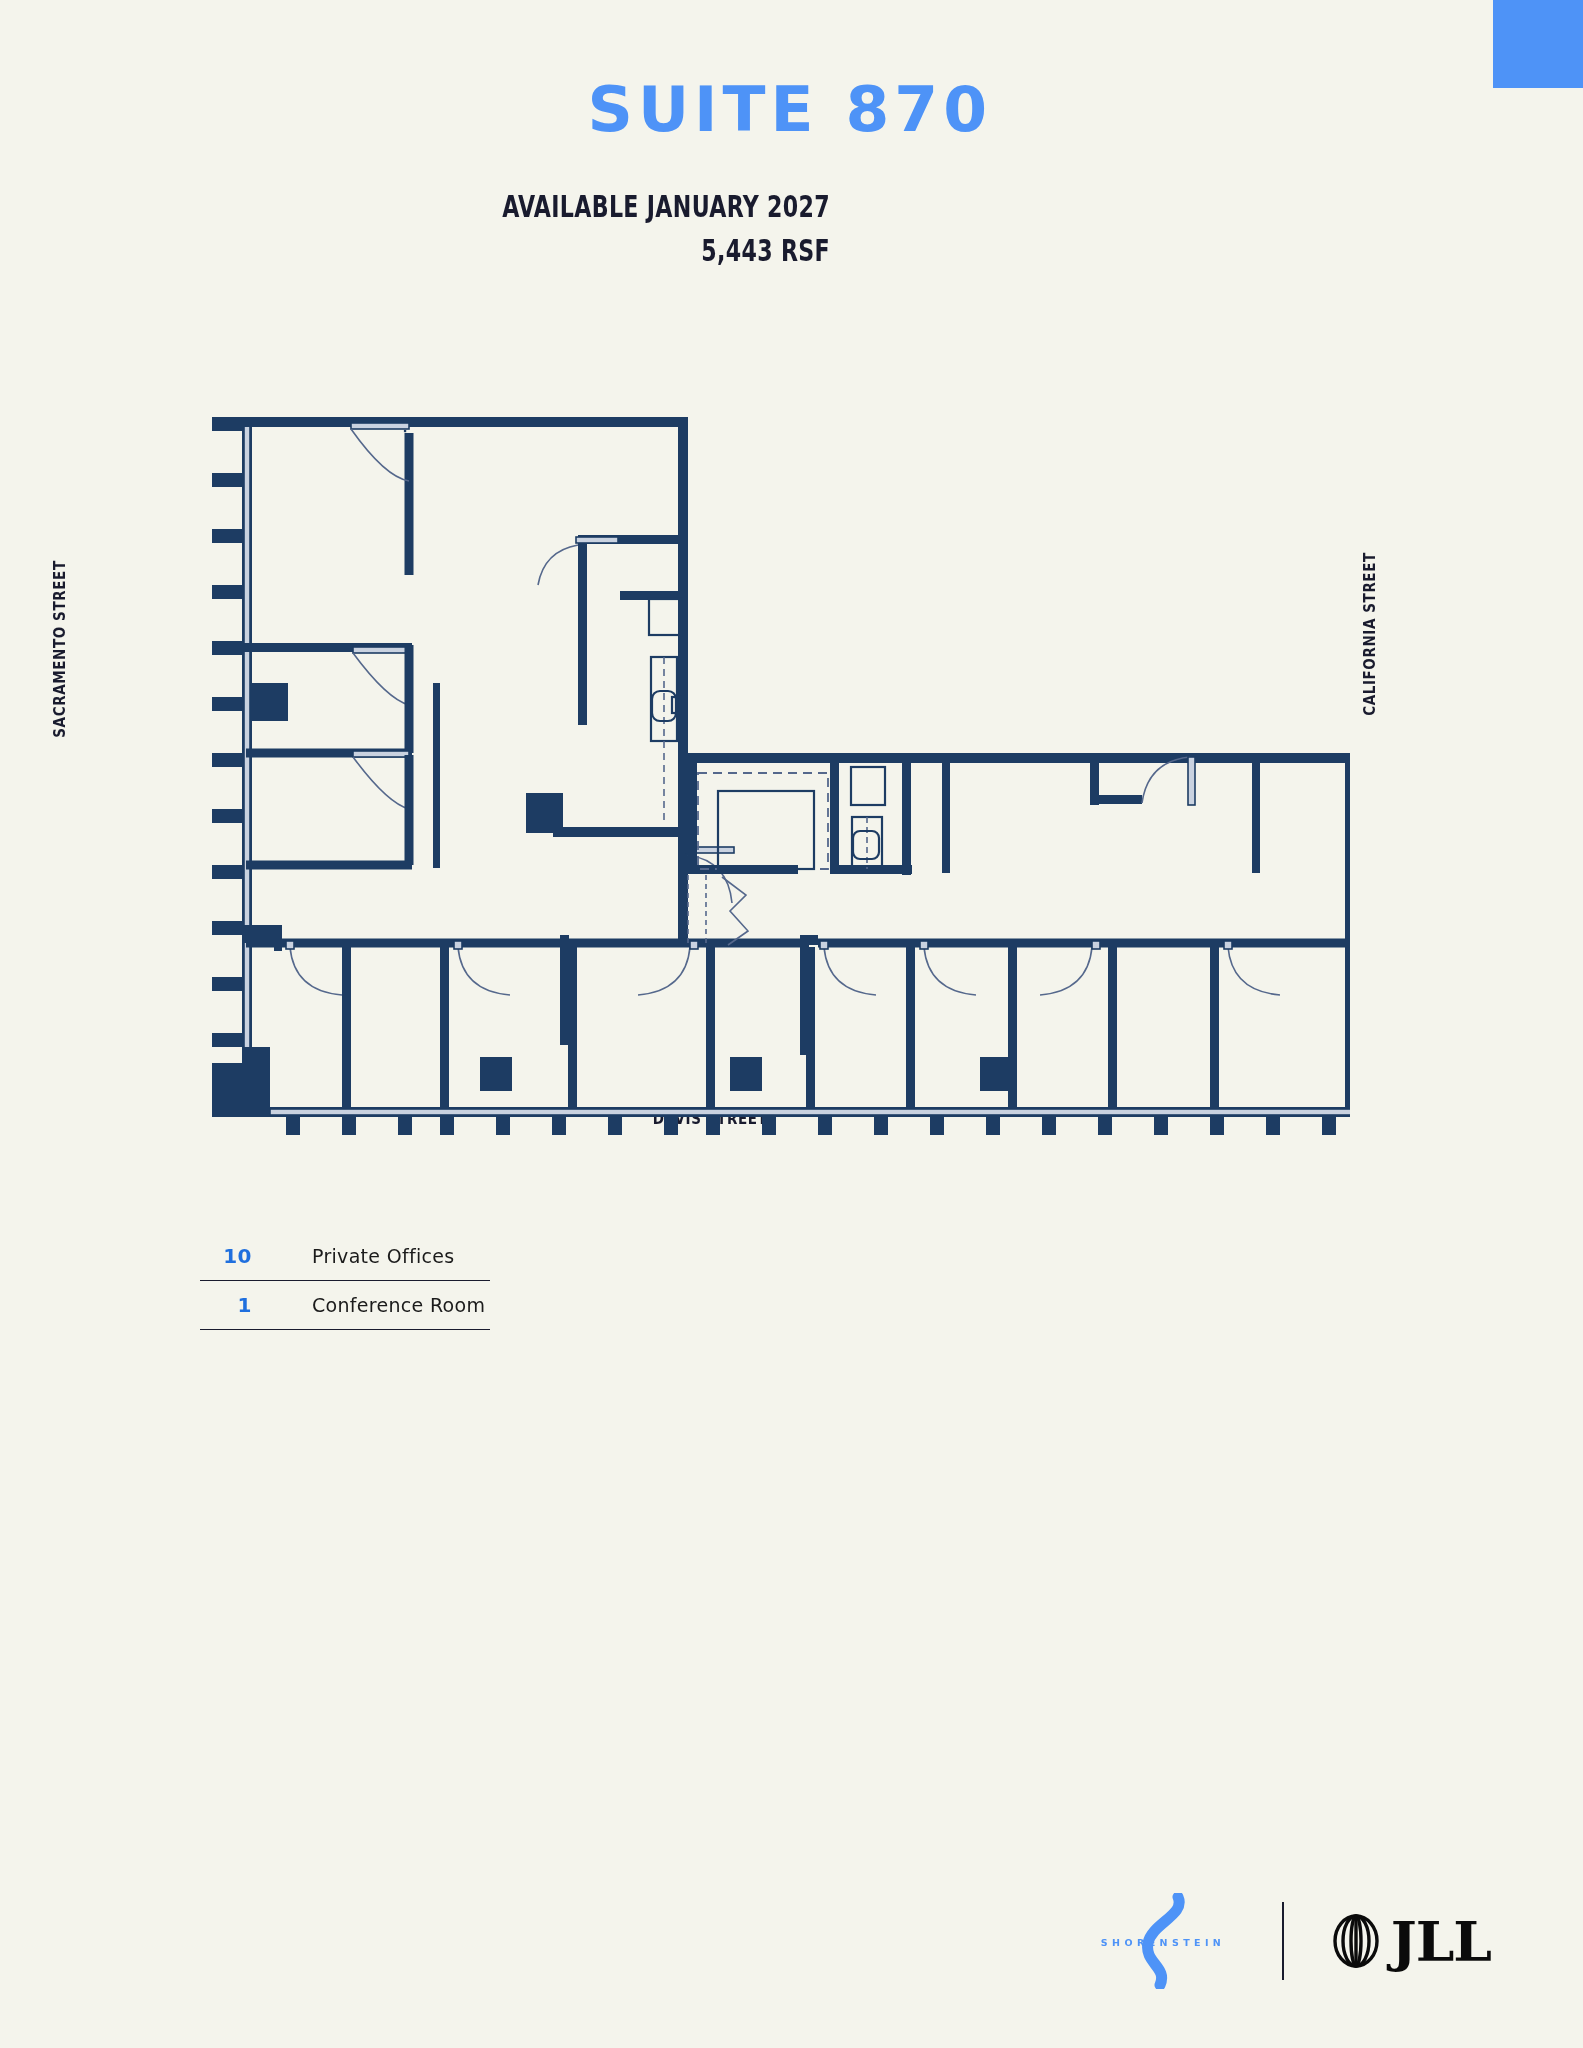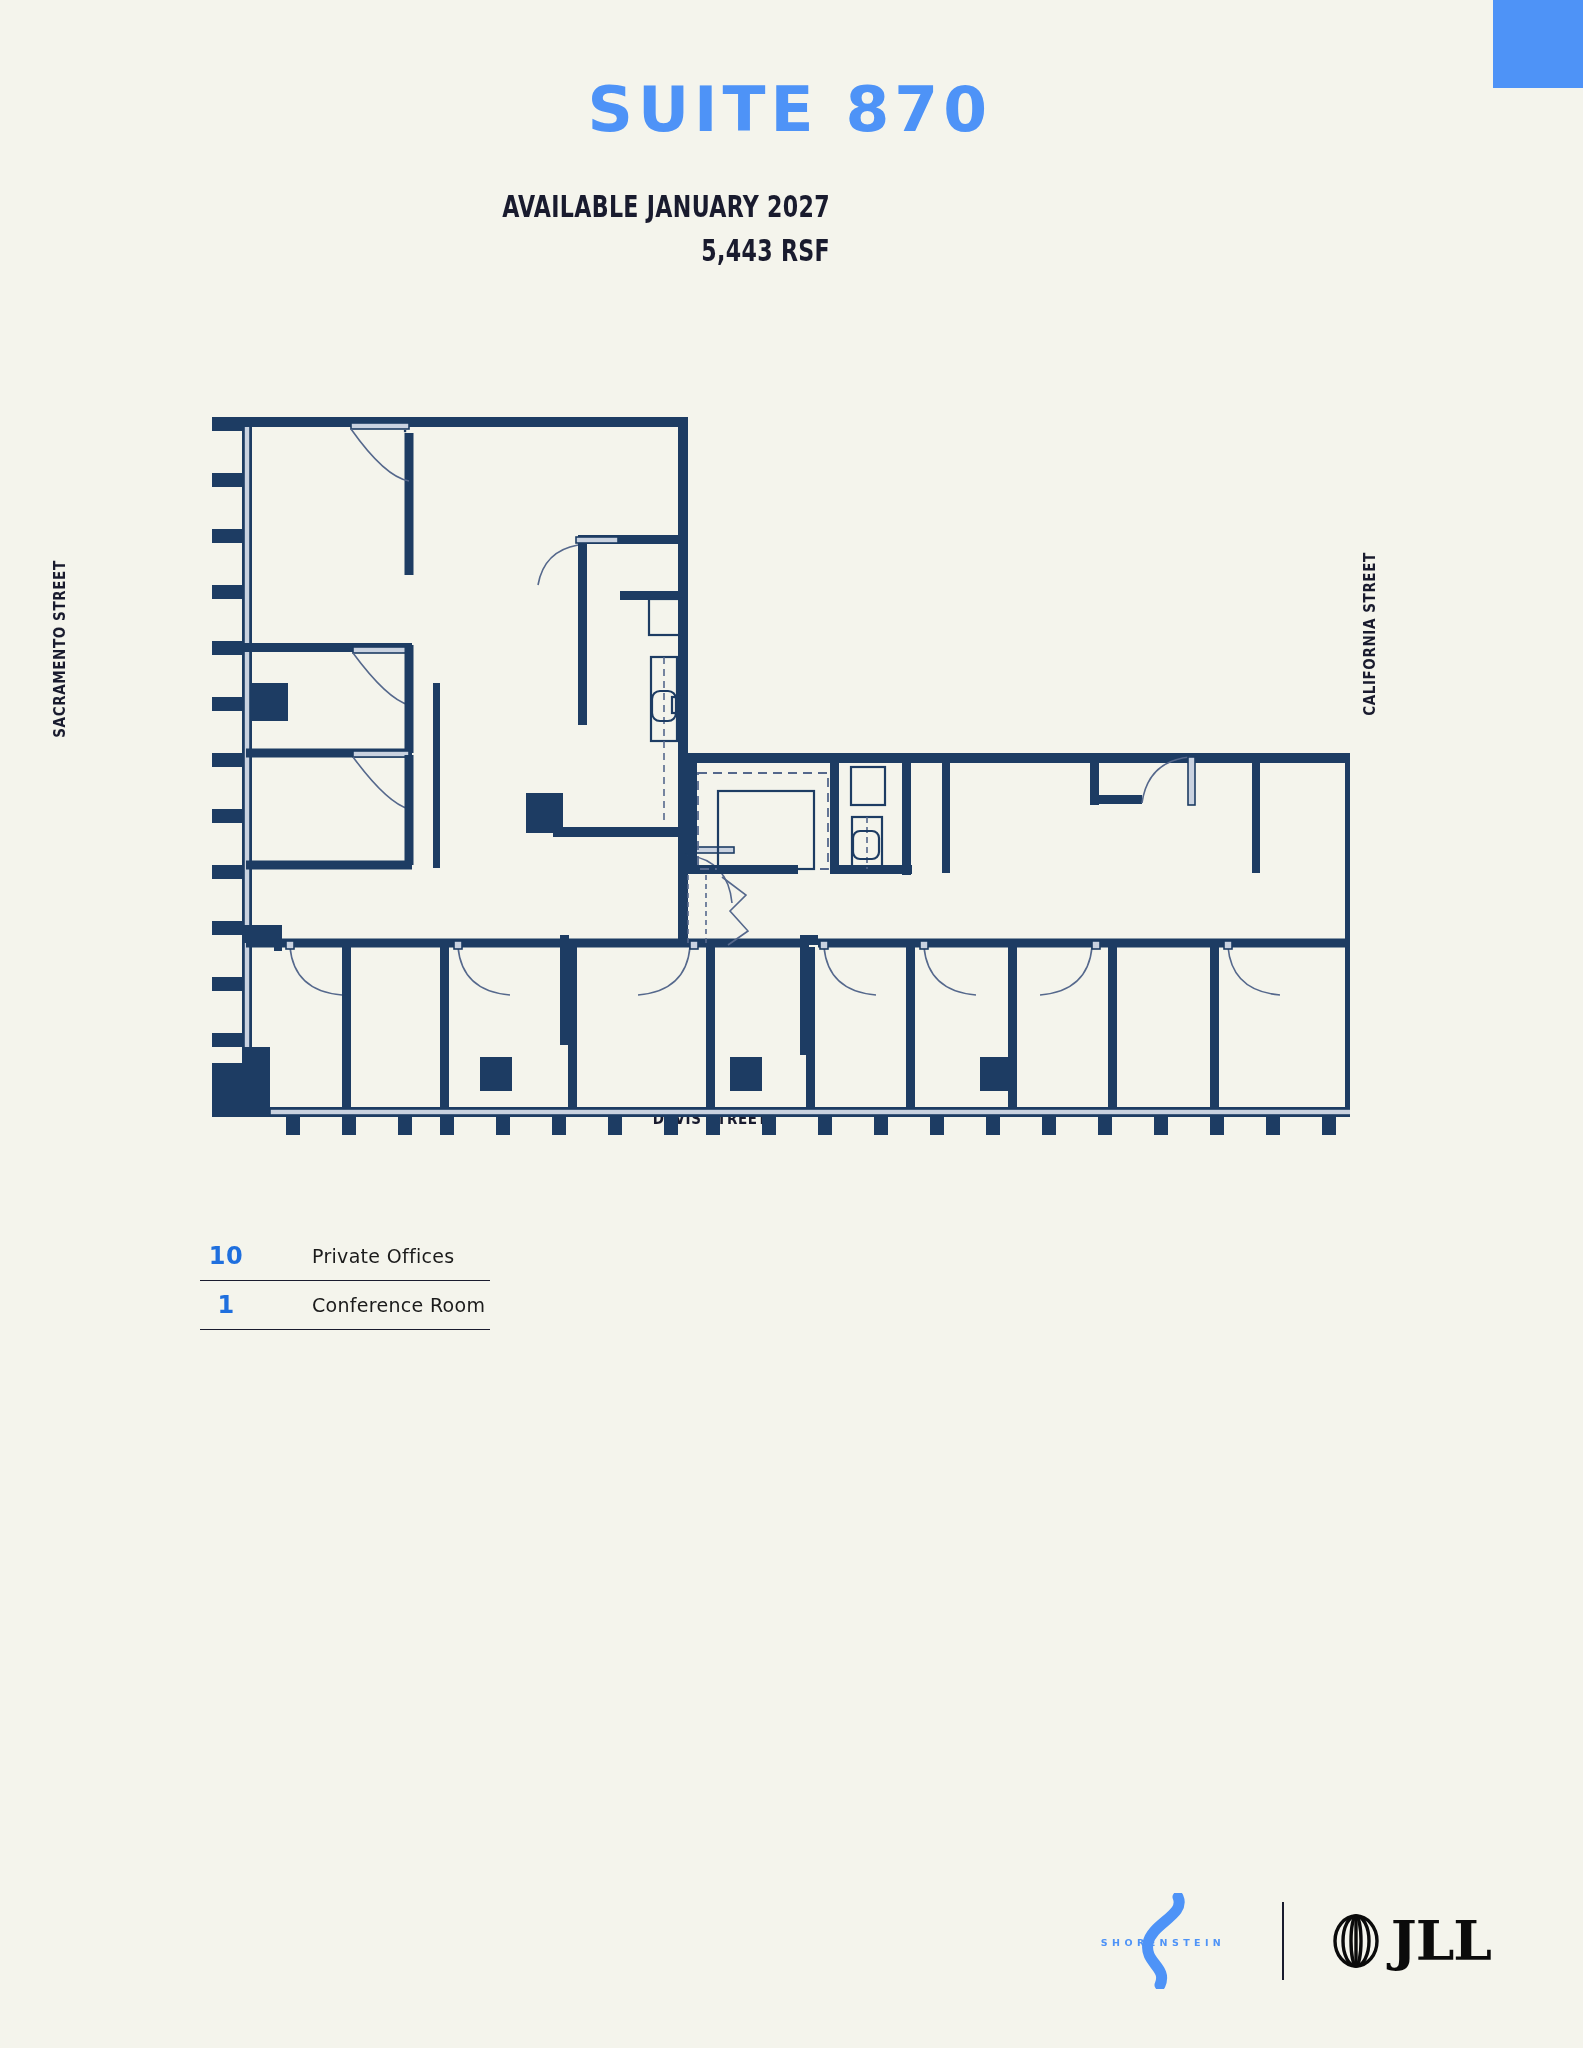--- a/index.html
+++ b/index.html
@@ -114,24 +114,24 @@
     width: 290px;
   }
   .legend-row {
     display: flex;
     align-items: center;
     height: 48px;
     border-bottom: 1.6px solid #191b2e;
   }
   .legend-key {
     width: 52px;
-    text-align: center;
+    text-align: right;
     padding-right: 20px;
     font-family: "DejaVu Sans", sans-serif;
-    font-size: 24px;
+    font-size: 20px;
     font-weight: 700;
     letter-spacing: 0.5px;
     color: #1f6fde;
     flex: 0 0 auto;
   }
   .legend-key-icon {
     width: 52px;
     padding-right: 16px;
     display: flex;
     justify-content: flex-end;
@@ -186,20 +186,21 @@
     height: 96px;
   }
   .logo-divider {
     width: 1.6px;
     height: 78px;
     background: #191b2e;
     margin-right: 44px;
   }
   .logo-jll {
     display: flex;
+    align-items: center;
   }
   .jll-globe {
     width: 56px;
     height: 56px;
     margin-right: 7px;
   }
   .jll-word {
     font-family: "DejaVu Serif", "Liberation Serif", serif;
     font-size: 55px;
     font-weight: 700;

